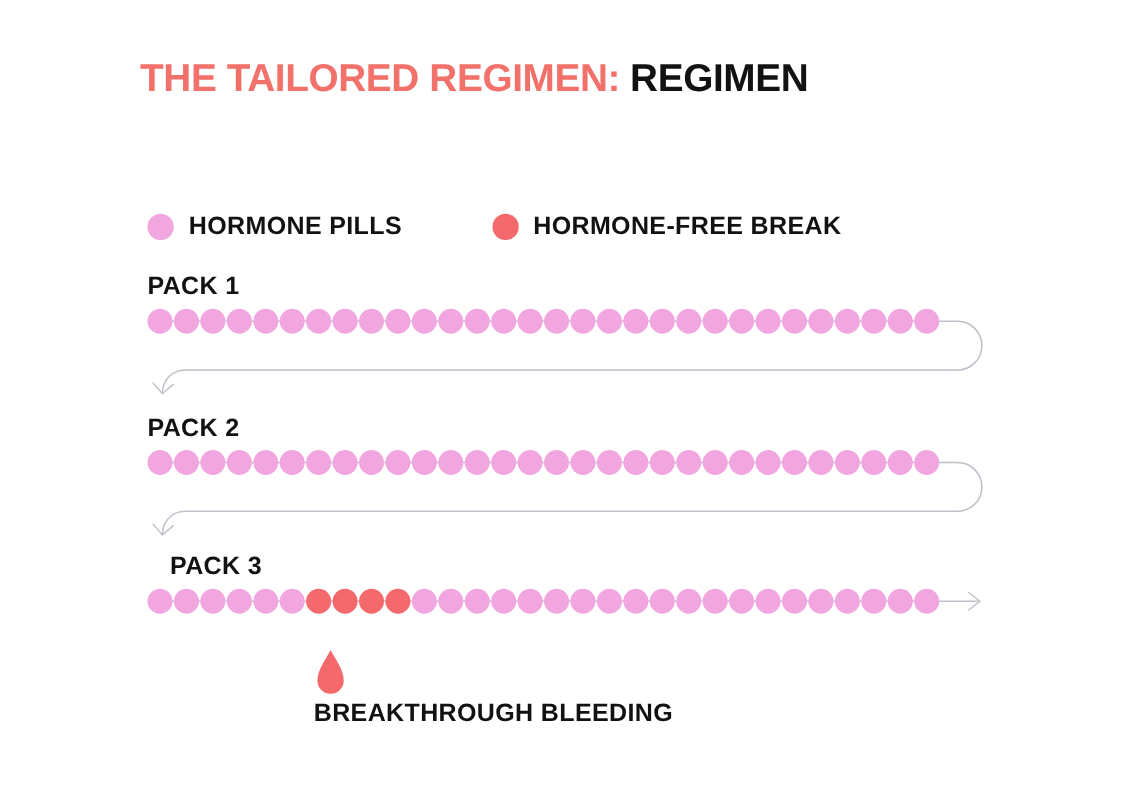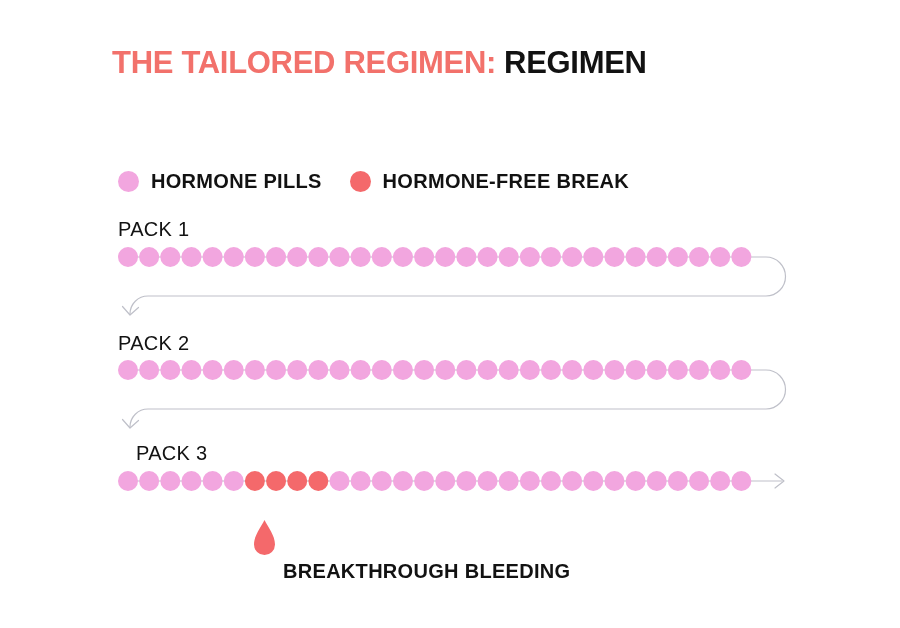--- a/index.html
+++ b/index.html
@@ -13,38 +13,38 @@
     font-size:31px;font-weight:700;letter-spacing:-0.3px;white-space:nowrap;
   }
   .title-highlight{color:var(--accent);}
   .title-rest{color:var(--text);margin-left:8px;}
   .subtitle{
     position:absolute;left:113px;top:89px;
     font-size:23px;font-weight:400;color:var(--text);white-space:nowrap;
   }
   .legend{
     position:absolute;left:118px;top:170px;height:22px;
-    display:flex;align-items:center;
+    display:flex;align-items:center;gap:44px;
   }
   .legend-item{display:flex;align-items:center;}
   .legend-item + .legend-item{margin-left:28px;}
   .legend-swatch{width:21px;height:21px;border-radius:50%;flex:0 0 auto;}
   .legend-label{margin-left:12px;font-size:20px;font-weight:700;letter-spacing:0.3px;white-space:nowrap;}
   .pack-label{
-    position:absolute;left:118px;font-size:20px;font-weight:400;
+    position:absolute;left:118px;font-size:20px;font-weight:700;
     letter-spacing:0.3px;color:var(--text);white-space:nowrap;
   }
   .pack-label.p1{top:218px;}
   .pack-label.p2{top:332px;}
   .pack-label.p3{top:442px;margin-left:18px;}
   .diagram-svg{position:absolute;left:0;top:0;}
   .flow{fill:none;stroke:var(--arrow);stroke-width:1.2;stroke-linecap:round;stroke-linejoin:round;}
   .annotation-label{
     position:absolute;left:251px;top:560px;
-    font-size:20px;font-weight:700;letter-spacing:0.3px;color:var(--text);white-space:nowrap;margin-left:32px;
+    font-size:20px;font-weight:700;letter-spacing:0.3px;color:var(--text);white-space:nowrap;
   }
 </style>
 </head>
 <body>
 
 <div class="canvas">
 
   <div class="title">
     <span class="title-highlight">THE TAILORED REGIMEN:</span><span class="title-rest">REGIMEN</span>
   </div>

